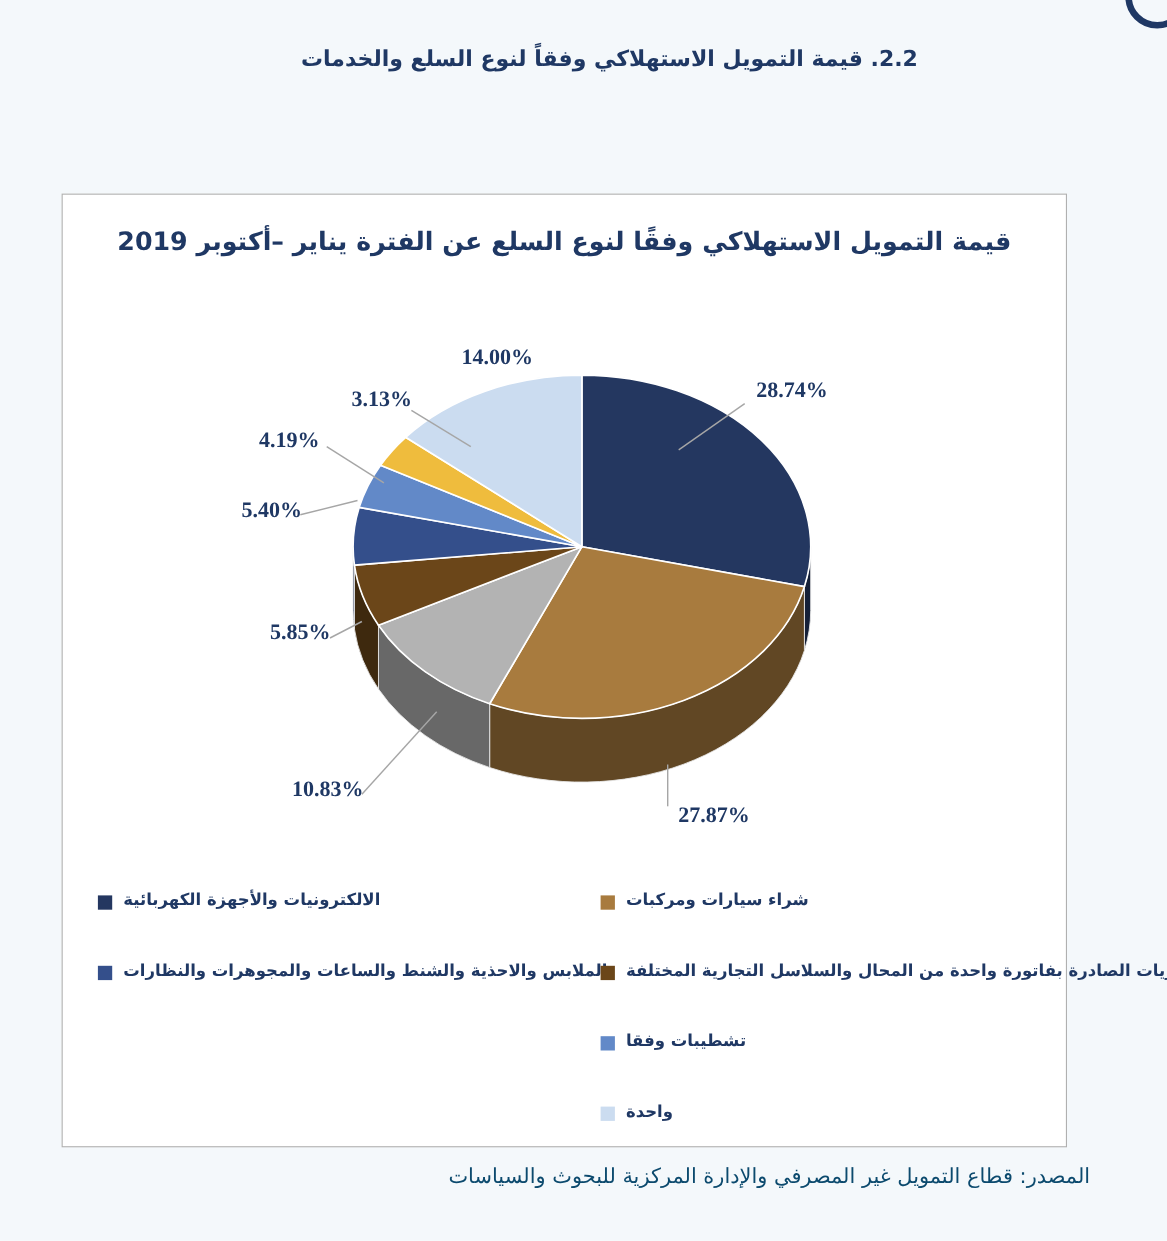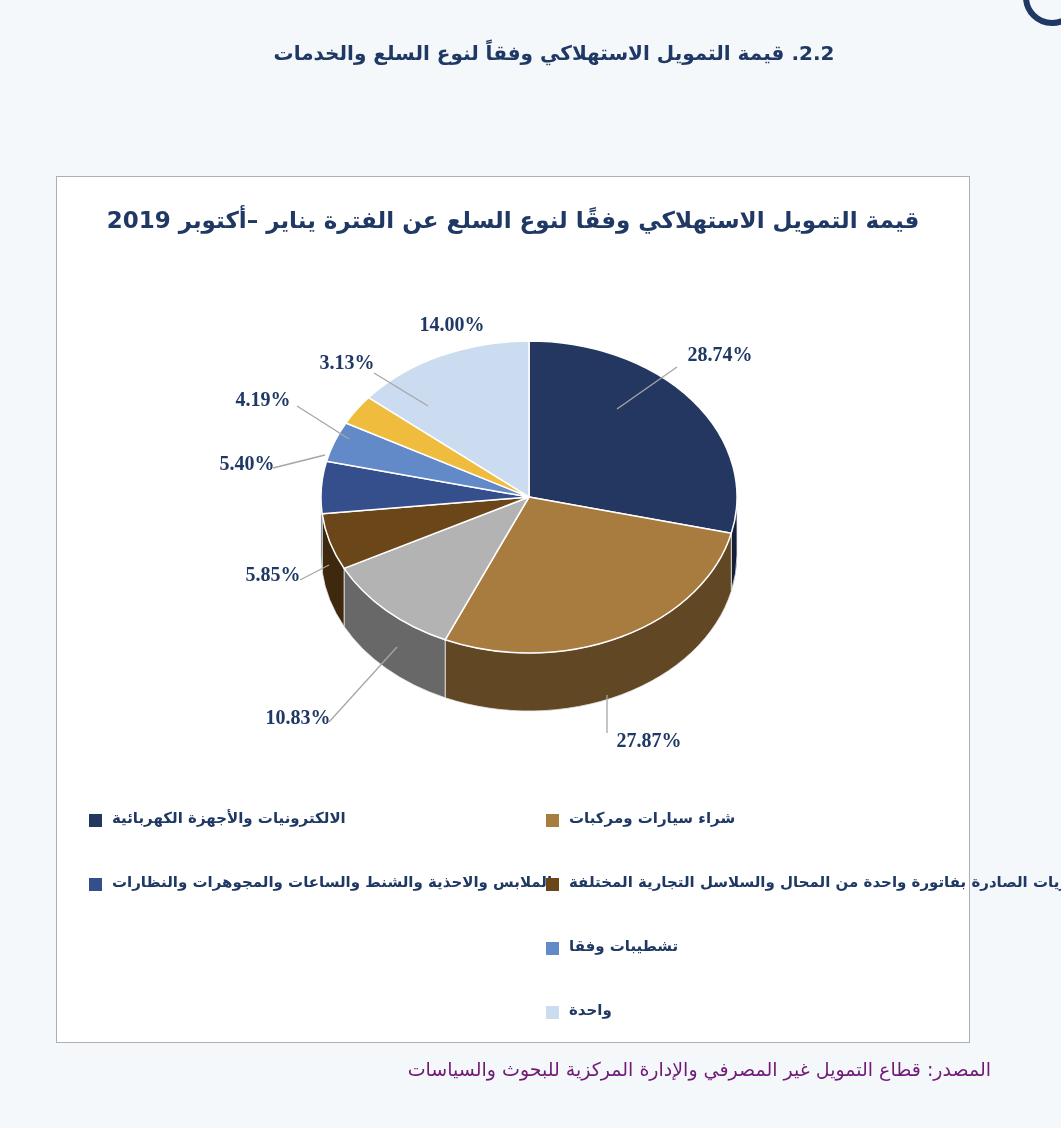--- a/index.html
+++ b/index.html
@@ -33,21 +33,21 @@
   #legend-left{left:32px;}
   #legend-right{left:489px;}
   .legend-item{display:flex;align-items:flex-end;height:20px;}
   .lg-marker{width:13px;height:13px;flex:0 0 13px;display:inline-block;}
   .lg-label{
     margin-left:10px;color:#1f3864;font-size:15px;font-weight:bold;
     white-space:nowrap;
   }
   .source{
     position:absolute;top:1058px;right:70px;left:0;
-    text-align:right;color:#701a75;font-size:19px;
+    text-align:right;color:#0c4a6e;font-size:19px;
   }
 </style>
 </head>
 <body>
 
 <div class="page">
 
   <div class="corner-arc"></div>
 
   <h1 class="heading" dir="rtl">

